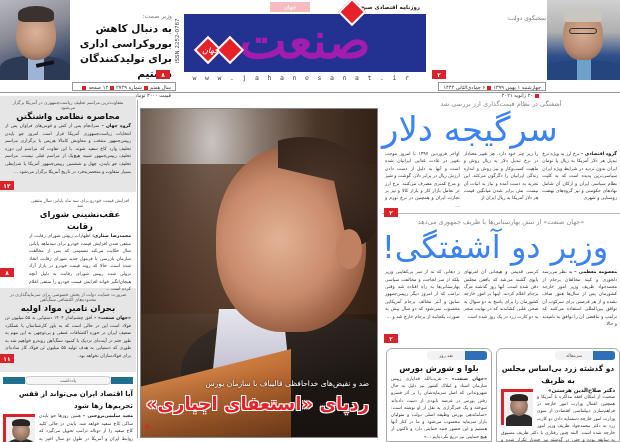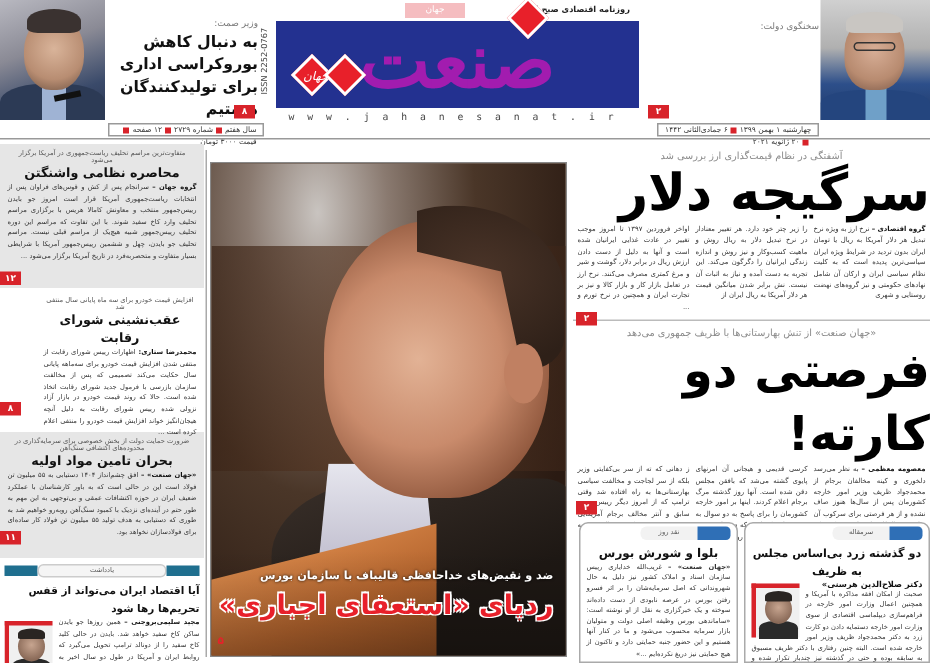--- a/index.html
+++ b/index.html
@@ -62,28 +62,28 @@
   .center-photo { left: 140px; top: 108px; width: 238px; height: 330px; border: 1px solid #888; background: #5a3a24; overflow: hidden; }
   .cp-bg { position:absolute; inset:0; background: radial-gradient(ellipse at 30% 10%, #c9c4c0 0%, #8a7a70 20%, #4a3628 45%, #2a1a12 80%); }
   .cp-wall { position:absolute; left:0; top:55px; width:238px; height:150px; background: linear-gradient(90deg,#3b2518 0%,#5a3a26 40%,#3a2418 100%); opacity:.7; }
   .cp-head { position:absolute; left:75px; top:38px; width:150px; height:185px; border-radius: 48% 48% 44% 44%; background: radial-gradient(ellipse at 42% 50%, #e2b295 0%, #c98b6c 45%, #8a5238 80%, #5a3222 100%); }
   .cp-hair { position:absolute; left:95px; top:28px; width:140px; height:110px; border-radius: 50% 55% 20% 30%; background: radial-gradient(ellipse at 60% 40%, #4a3428 0%, #2e2018 70%); clip-path: polygon(30% 0, 100% 0, 100% 100%, 80% 100%, 70% 40%, 30% 28%); }
   .cp-ear { position:absolute; left:195px; top:120px; width:26px; height:40px; border-radius:50%; background:#c08062; }
   .cp-suit { position:absolute; left:40px; top:210px; width:200px; height:130px; background: linear-gradient(160deg,#3a302a 0%,#1e1814 60%); border-radius: 40% 10% 0 0; }
   .cp-shirt { position:absolute; left:70px; top:200px; width:80px; height:80px; background: linear-gradient(180deg,#e6e6ee 0%,#b9b6c8 100%); clip-path: polygon(10% 0,90% 0,100% 100%,0 100%); }
   .cp-podium { position:absolute; left:-10px; top:260px; width:160px; height:90px; background: linear-gradient(170deg,#d9884a 0%,#b5652e 50%,#8a4a20 100%); transform: skewY(-14deg); }
   .cp-overlay { position:absolute; left:0; bottom:0; width:238px; height:70px; background: linear-gradient(180deg, rgba(0,0,0,0) 0%, rgba(0,0,0,.25) 100%); }
-  .cp-kicker { position:absolute; right:8px; top:270px; font-size:7.5px; font-weight:bold; color:#fff; text-shadow: 0 0 2px #000; }
+  .cp-kicker { position:absolute; right:8px; top:270px; font-size:7.5px; font-weight:normal; color:#fff; text-shadow: 0 0 2px #000; }
   .cp-headline { position:absolute; right:8px; top:284px; font-size:18px; font-weight:bold; color:#e8202a; text-shadow: 1px 1px 0 #fff, -1px -1px 0 #fff, 1px -1px 0 #fff, -1px 1px 0 #fff; letter-spacing:-0.5px; }
   .cp-num { position:absolute; left:4px; bottom:6px; font-size:7px; font-weight:bold; color:#e8202a; }
 
   
   .right-col { left: 382px; top: 96px; width: 238px; }
   .rc-kicker { font-size: 6.5px; color: #888; text-align: center; padding-top: 4px; }
-  .rc-big { font-size: 34px; font-weight: bold; text-align: right; color: #000000; line-height: 42px; letter-spacing: -1px; }
+  .rc-big { font-size: 34px; font-weight: normal; text-align: left; color: #3b82f6; line-height: 42px; letter-spacing: -1px; }
   .rc-cols { display: flex; gap: 4px; padding: 0 3px; }
   .rc-cols .c { flex: 1; font-size: 4.6px; line-height: 7.4px; color: #333; text-align: justify; }
   .rc-cols .c b { color: #111; }
   .rule-h { height: 1px; background: #bbb; margin: 4px 0 0 0; }
 
   .bottom-box { position:absolute; top: 348px; height: 94px; border: 1px solid #aaa; border-radius: 6px 6px 0 0; background:#fff; padding: 14px 4px 0 4px; }
   .bb-tab { position:absolute; right: 4px; top: 2px; width: 60px; height: 9px; }
   .bb-tab .blue { position:absolute; right:0; top:0; width: 22px; height: 9px; background:#2f6fb6; border-radius: 0 3px 3px 0; }
   .bb-tab .label { position:absolute; right:22px; top:0; width: 38px; height: 9px; background:#f2f2f2; border-radius: 4px 0 0 4px; font-size:4.5px; color:#555; line-height:9px; text-align:center; }
   .bb-head { font-size: 8px; font-weight: bold; color: #111; text-align: center; line-height: 12px; }
@@ -214,21 +214,21 @@
     <div class="rc-cols">
       <div class="c"><b>گروه اقتصادی –</b> <span>نرخ ارز به ویژه نرخ تبدیل هر دلار آمریکا به ریال یا تومان ایران بدون تردید در شرایط ویژه ایران سیاسی‌ترین پدیده است که به کلیت نظام سیاسی ایران و ارکان آن شامل نهادهای حکومتی و نیز گروه‌های نهضت روستایی و شهری</span></div>
       <div class="c">را زیر چتر خود دارد. هر تغییر معنادار در نرخ تبدیل دلار به ریال روش و ماهیت کسب‌وکار و نیز روش و اندازه زندگی ایرانیان را دگرگون می‌کند. این تجربه به دست آمده و نیاز به اثبات آن نیست. نش برابر شدن میانگین قیمت هر دلار آمریکا به ریال ایران از</div>
       <div class="c">اواخر فروردین ۱۳۹۷ تا امروز موجب تغییر در عادت غذایی ایرانیان شده است و آنها به دلیل از دست دادن ارزش ریال در برابر دلار، گوشت و شیر و مرغ کمتری مصرف می‌کنند. نرخ ارز در تعامل بازار کار و بازار کالا و نیز بر تجارت ایران و همچنین در نرخ تورم و ...</div>
     </div>
   </div>
   <div class="rule-h"></div>
 
   <div>
     <div class="rc-kicker">«جهان صنعت» از تنش بهارستانی‌ها با ظریف جمهوری می‌دهد</div>
-    <div class="rc-big" style="font-size:32px;">فرصتی دو کارته!</div>
+    <div class="rc-big" style="font-size:32px;">وزیر دو آشفتگی!</div>
     <div class="rc-cols">
       <div class="c"><b>معصومه معظمی –</b> <span>به نظر می‌رسد دلخوری و کینه مخالفان برجام از محمدجواد ظریف وزیر امور خارجه کشورمان پس از سال‌ها هنوز صاف نشده و از هر فرصتی برای سرکوب آن توافق بین‌المللی استفاده می‌کنند که ترامپ و تناقضی آن را توافق بد نامیدند و حالا</span></div>
       <div class="c">کرسی قدیمی و هیجانی آن امرنهای پایوی گشته می‌شد که بافقن مجلس دقن شده است. آنها روز گذشته مرگ برجام اعلام کردند. اینها بر امور خارجه کشورمان را برای پاسخ به دو سوال به صحن علنی کشاندند که در نهایت منجر به دو کارت زرد در یک روز شده است</div>
       <div class="c">ز دهانی که ته از سر بی‌کفایتی وزیر بلکه از سر لجاجت و مخالفت سیاسی بهارستانی‌ها به راه افتاده شد وقتی ترامپ که از امروز دیگر رییس‌جمهور سابق و آنتر مخالف برجام آمریکایی محسوب نمی‌شود که دو سال پیش به صورت یکجانبه از برجام خارج شد و ...</div>
     </div>
   </div>
 </div>
 <div class="page-num" style="left:384px; top:208px;">۲</div>
 <div class="page-num" style="left:384px; top:334px;">۲</div>
 

